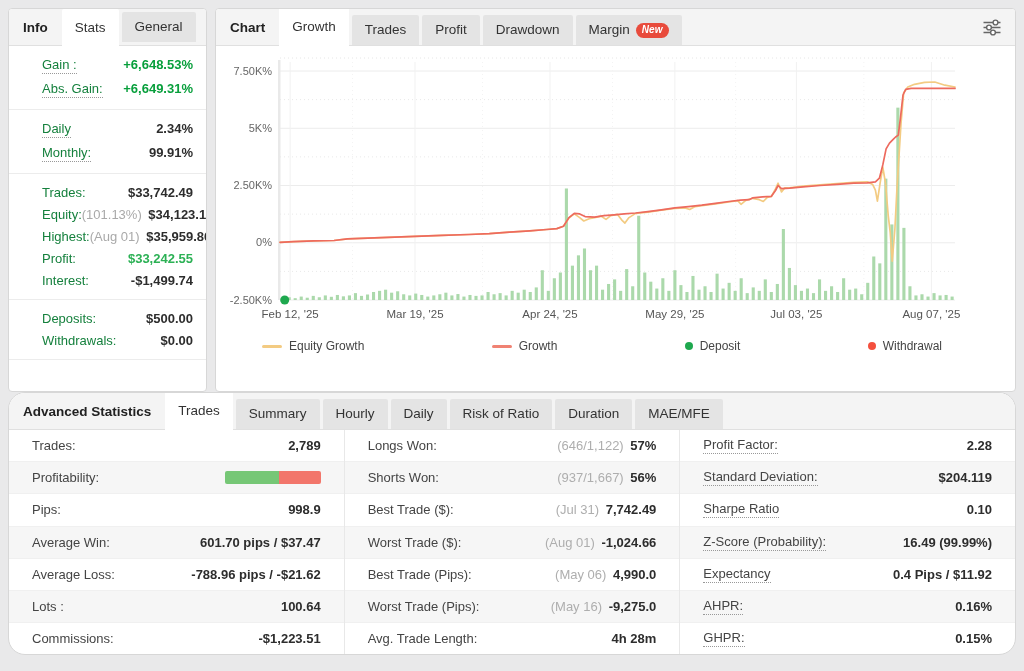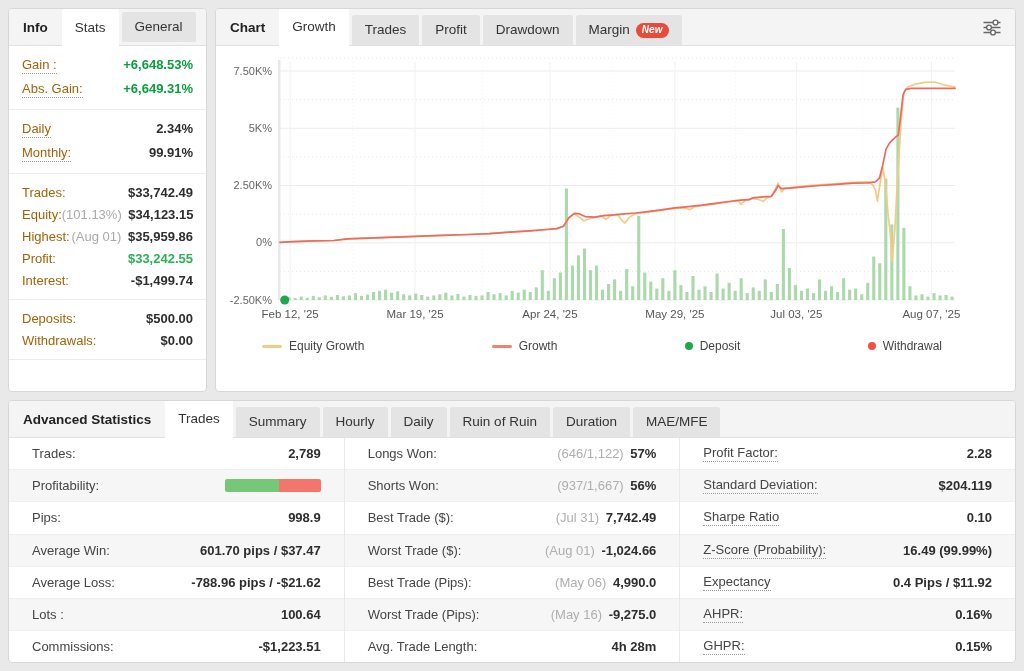--- a/index.html
+++ b/index.html
@@ -13,21 +13,21 @@
   }
   .top-row { display:flex; gap:8px; height:384px; }
   .panel {
     background:#fff;
     border:1px solid #d7d7d7;
     border-radius:4px;
     overflow:hidden;
   }
   .left-panel { width:199px; flex:none; display:flex; flex-direction:column; }
   .chart-panel { flex:1; display:flex; flex-direction:column; }
-  .bottom-panel { margin-top:8px; height:263px; }
+  .bottom-panel { height:263px;border-radius:17px; }
 
   
   .tabbar {
     height:37px;
     background:#f4f4f4;
     border-bottom:1px solid #e0e0e0;
     display:flex;
     align-items:flex-end;
     flex:none;
   }
@@ -76,21 +76,21 @@
   .settings-wrap { margin-left:auto; align-self:center; padding-right:12px; cursor:pointer; display:flex; }
 
   
   .stats-body { flex:1; }
   .sgroup { padding:7px 13px 8px; border-bottom:1px solid #ececec; }
   .sgroup:last-child { border-bottom:none; }
   .srow {
     display:flex; justify-content:space-between; align-items:baseline;
     padding:3.5px 0; font-size:13px; line-height:15px;
   }
-  .slabel { color:#a16207; }
+  .slabel { color:#15803d;margin-left:20px; }
   .slabel.u { border-bottom:1px dotted #999; padding-bottom:1px; }
   .svalue { color:#2d2d2d; font-weight:700; text-align:right; white-space:nowrap; }
   .svalue .muted { color:#a9a9a9; font-weight:400; margin-right:3px; }
   .svalue.green  { color:#089f3c; }
   .svalue.green2 { color:#2cb155; }
 
   
   .chart-area { padding:8px 9px 0 4px; }
   .legend {
     display:flex;
@@ -417,21 +417,21 @@
         <span class="tab">
           <span>Summary</span>
         </span>
         <span class="tab">
           <span>Hourly</span>
         </span>
         <span class="tab">
           <span>Daily</span>
         </span>
         <span class="tab">
-          <span>Ruin of Ruin</span>
+          <span>Risk of Ratio</span>
         </span>
         <span class="tab">
           <span>Duration</span>
         </span>
         <span class="tab">
           <span>MAE/MFE</span>
         </span>
       </span>
   </div>
   <div class="stats-table" id="stats-table">

